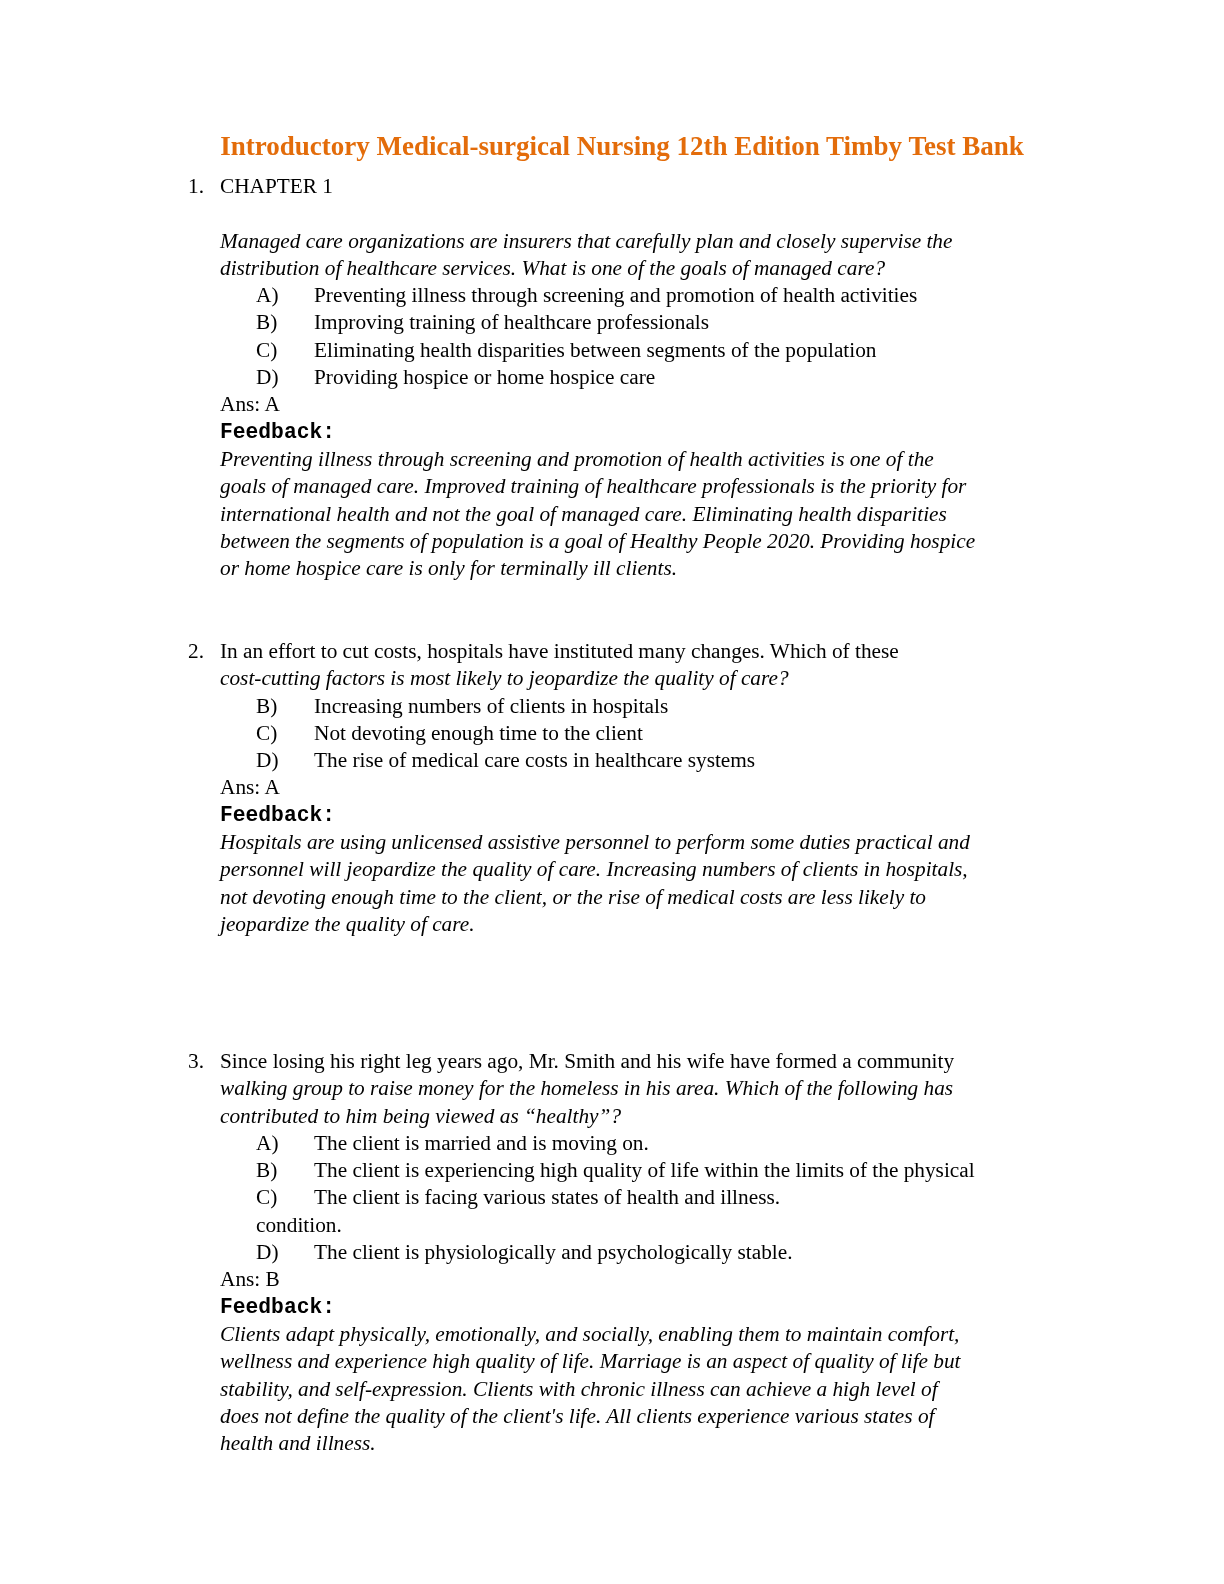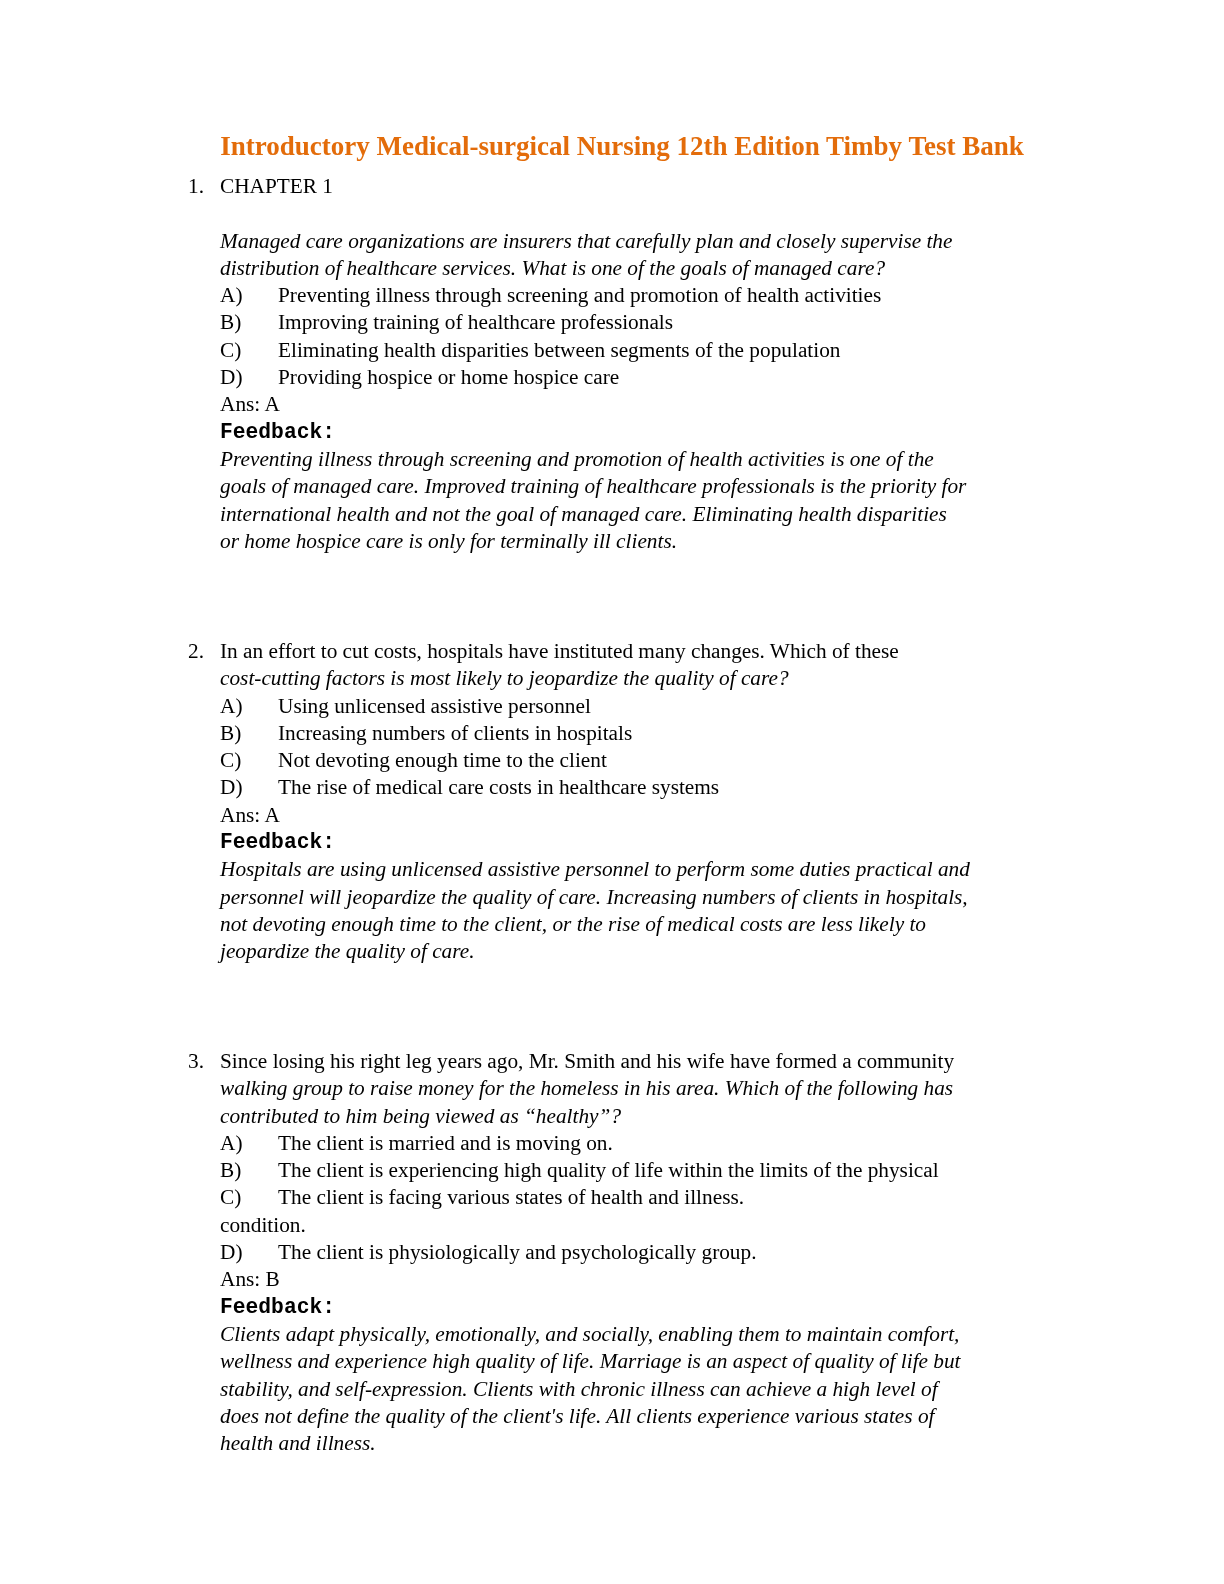--- a/index.html
+++ b/index.html
@@ -54,20 +54,21 @@
     .q-body {
       padding-left: 32px;
     }
     .stem-line, .fb-line {
       white-space: nowrap;
       font-style: italic;
     }
     .option {
       position: relative;
       white-space: nowrap;
+      margin-left: 36px;
     }
     .opt-letter {
       display: inline-block;
       width: 58px;
     }
     .answer {
       white-space: nowrap;
     }
     .feedback-label {
       font-weight: bold;
@@ -105,34 +106,32 @@
         <span class="opt-letter">C)</span><span>Eliminating health disparities between segments of the population</span>
       </div>
       <div class="option">
         <span class="opt-letter">D)</span><span>Providing hospice or home hospice care</span>
       </div>
       <div class="answer">Ans: A</div>
       <div class="feedback-label">Feedback:</div>
       <div class="fb-line">Preventing illness through screening and promotion of health activities is one of the</div>
       <div class="fb-line">goals of managed care. Improved training of healthcare professionals is the priority for</div>
       <div class="fb-line">international health and not the goal of managed care. Eliminating health disparities</div>
+      <div class="fb-line">between the segments of population is a goal of Healthy People 2020. Providing hospice</div>
       <div class="fb-line">or home hospice care is only for terminally ill clients.</div>
     </div>
   </div>
 
   <div class="question" id="q2">
     <div class="q-line">
       <span class="q-num">2.</span>
       <span>In an effort to cut costs, hospitals have instituted many changes. Which of these</span>
     </div>
     <div class="q-body">
       <div class="stem-line">cost-cutting factors is most likely to jeopardize the quality of care?</div>
-      <div class="option">
-        <span class="opt-letter">A)</span><span>Using unlicensed assistive personnel</span>
-      </div>
       <div class="option">
         <span class="opt-letter">B)</span><span>Increasing numbers of clients in hospitals</span>
       </div>
       <div class="option">
         <span class="opt-letter">C)</span><span>Not devoting enough time to the client</span>
       </div>
       <div class="option">
         <span class="opt-letter">D)</span><span>The rise of medical care costs in healthcare systems</span>
       </div>
       <div class="answer">Ans: A</div>
@@ -156,21 +155,21 @@
         <span class="opt-letter">A)</span><span>The client is married and is moving on.</span>
       </div>
       <div class="option">
         <span class="opt-letter">B)</span><span>The client is experiencing high quality of life within the limits of the physical</span>
       </div>
       <div class="option">
         <span class="opt-letter">C)</span><span>The client is facing various states of health and illness.</span>
       </div>
       <div class="option">condition.</div>
       <div class="option">
-        <span class="opt-letter">D)</span><span>The client is physiologically and psychologically group.</span>
+        <span class="opt-letter">D)</span><span>The client is physiologically and psychologically stable.</span>
       </div>
       <div class="answer">Ans: B</div>
       <div class="feedback-label">Feedback:</div>
       <div class="fb-line">Clients adapt physically, emotionally, and socially, enabling them to maintain comfort,</div>
       <div class="fb-line">wellness and experience high quality of life. Marriage is an aspect of quality of life but</div>
       <div class="fb-line">stability, and self-expression. Clients with chronic illness can achieve a high level of</div>
       <div class="fb-line">does not define the quality of the client's life. All clients experience various states of</div>
       <div class="fb-line">health and illness.</div>
     </div>
   </div>

